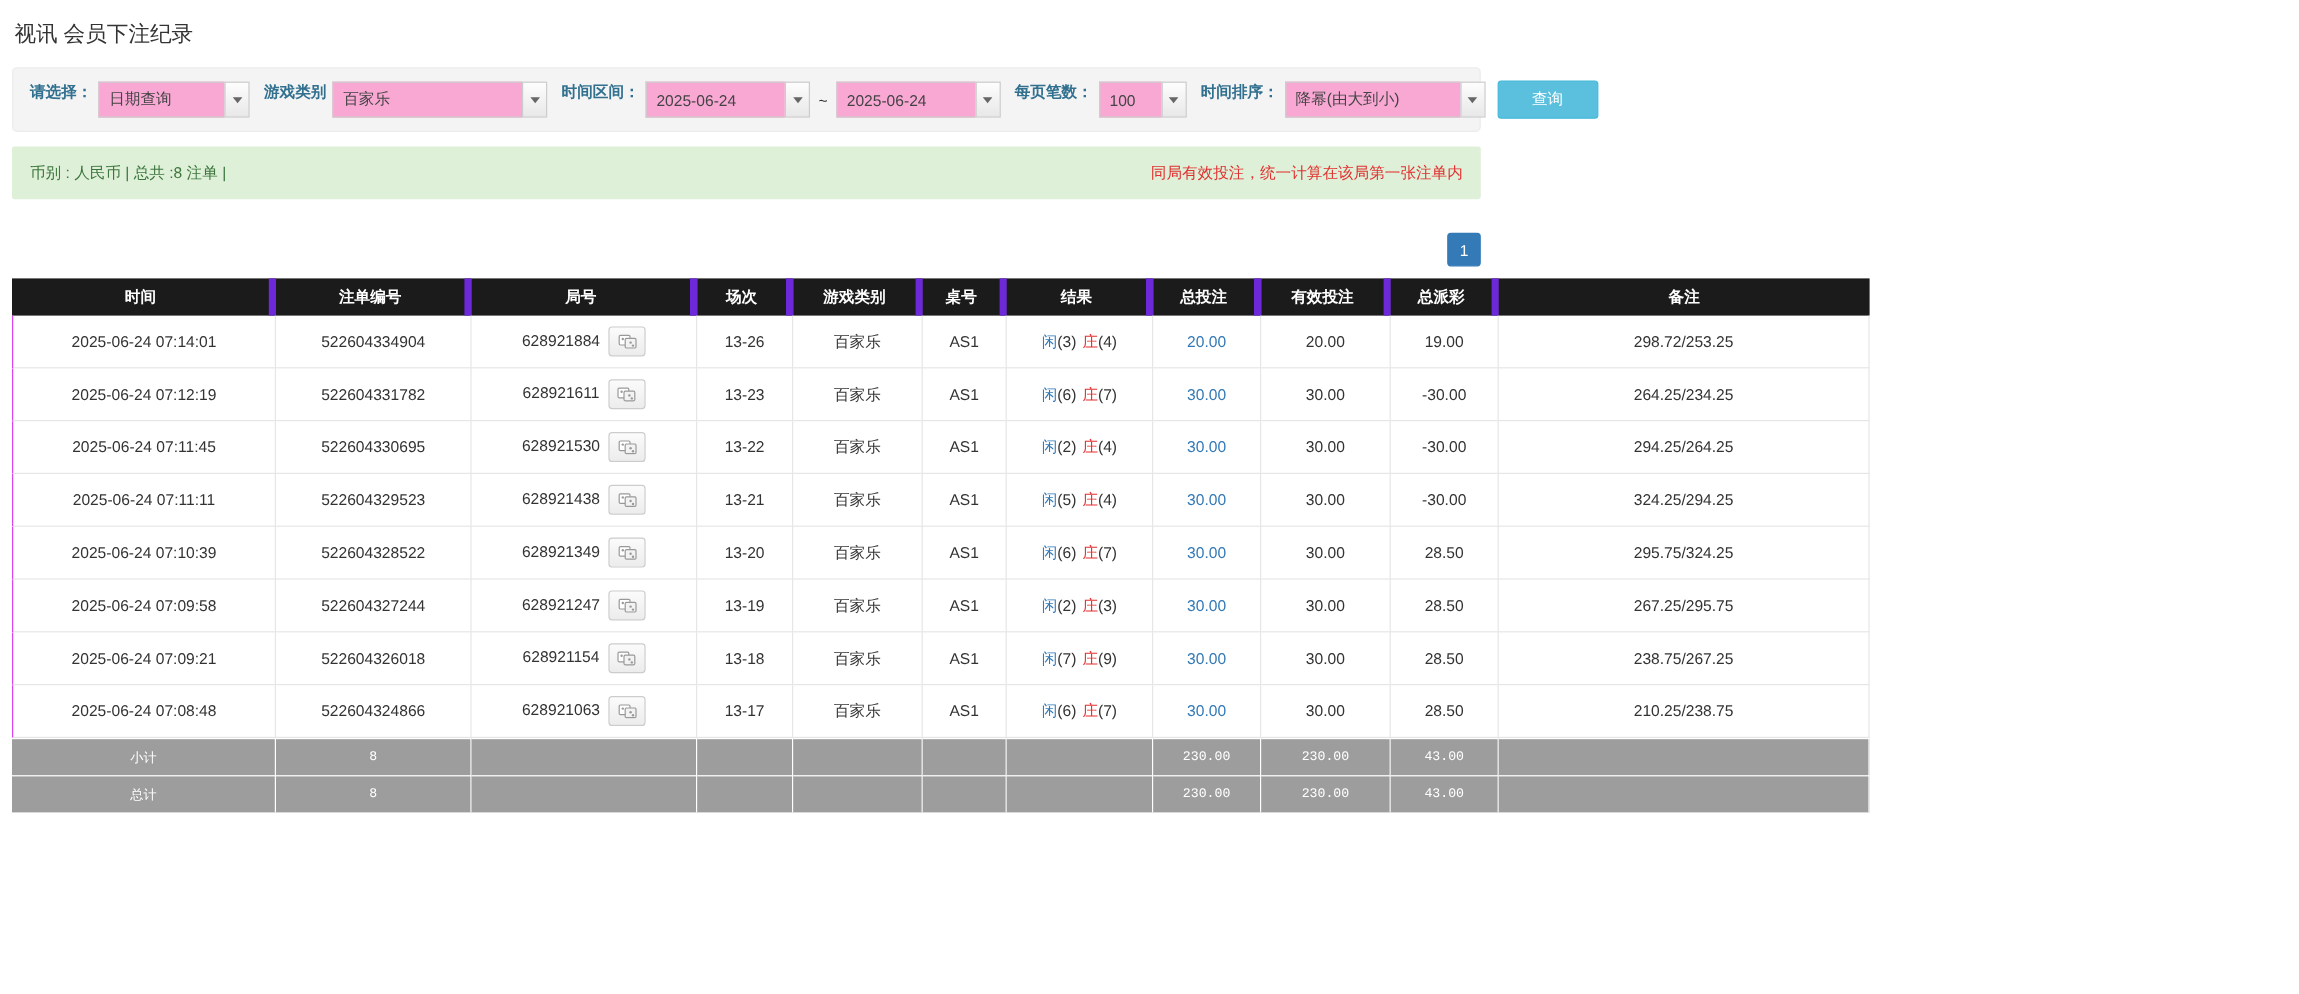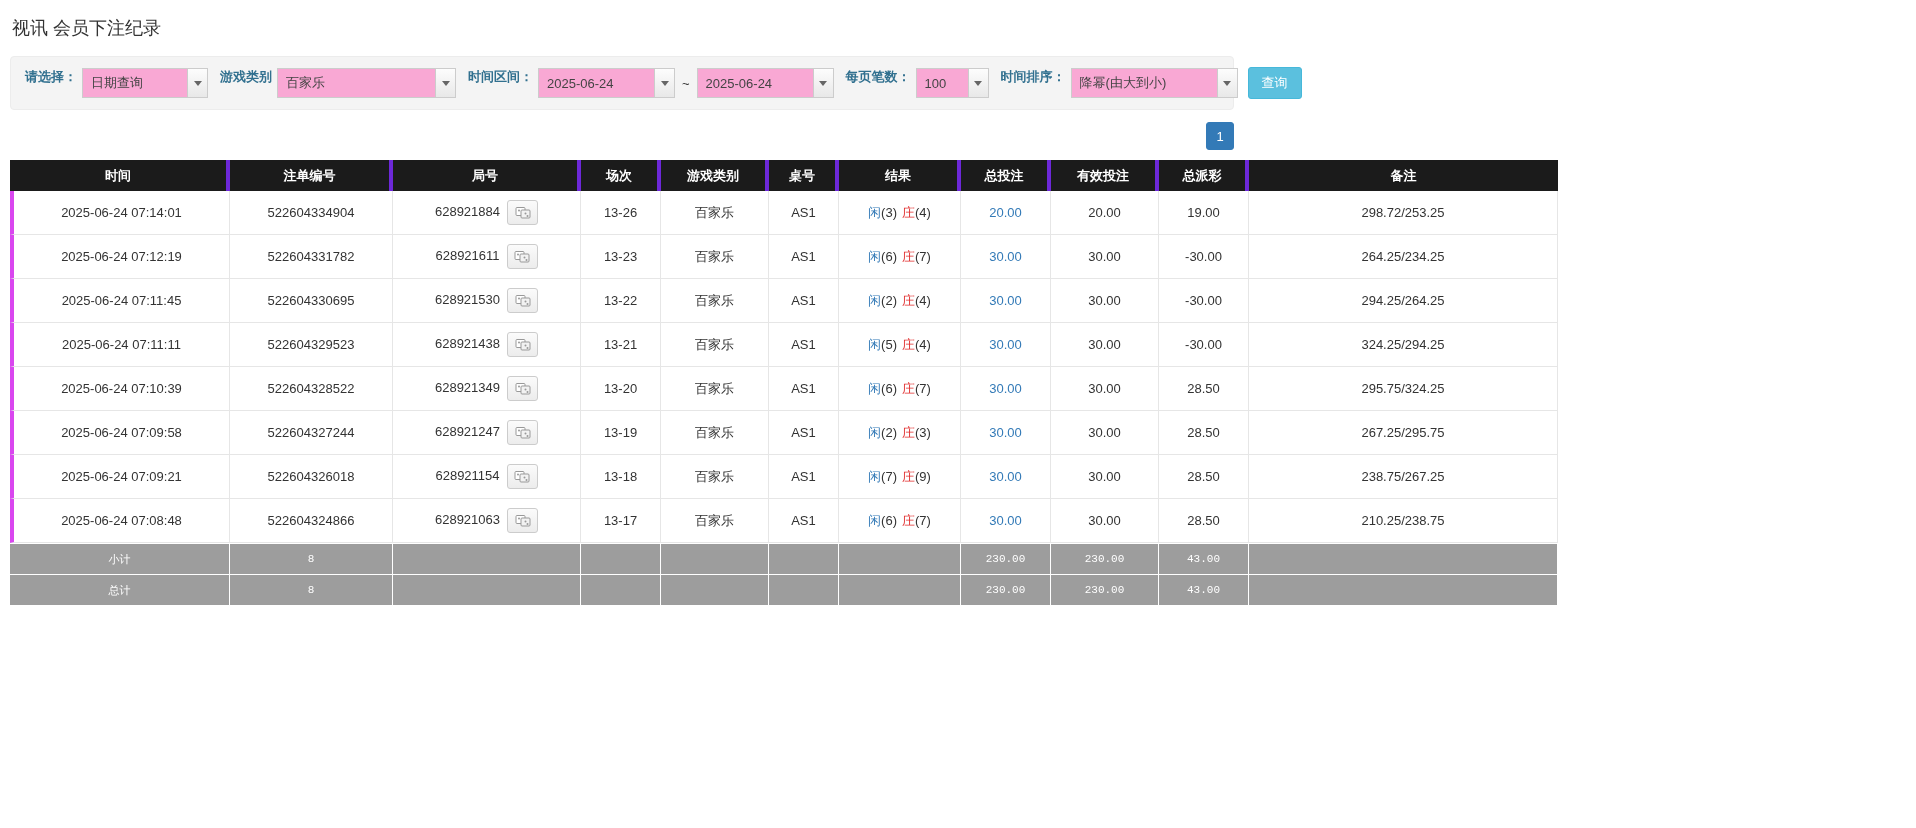--- a/index.html
+++ b/index.html
@@ -55,21 +55,21 @@
     border-right: 4px solid transparent;
     border-top: 5px solid #666;
   }
   .range-sep { margin: 0 7px; color: #333; }
   .btn-query {
     margin-left: 10px;
     background: #5bc0de;
     border: 1px solid #46b8da;
     color: #fff;
     font-size: 13px;
-    padding: 6px 13px;
+    padding: 6px 28px;
     border-radius: 3px;
     cursor: pointer;
     font-family: inherit;
   }
 
   
   .summary-bar {
     background: #dff0d8;
     color: #3c763d;
     padding: 13px 15px;
@@ -97,34 +97,34 @@
   }
 
   
   table.records { width: 100%; border-collapse: separate; border-spacing: 0; table-layout: fixed; }
   .records th {
     background: #1b1b1b;
     color: #fff;
     font-weight: bold;
     font-size: 13px;
     height: 31px;
-    border-right: 4px solid #6d28d9;
+    border-right: 6px solid #6d28d9;
     text-align: center;
   }
   .records th:last-child { border-right: none; }
   .records tbody td {
     height: 44px;
     text-align: center;
     border-bottom: 1px solid #e6e6e6;
     border-right: 1px solid #e6e6e6;
     font-size: 13px;
     color: #333;
     overflow: hidden;
   }
-  .records tbody td:first-child { border-left: 4px solid #d946ef; margin-left: 16px; }
+  .records tbody td:first-child { border-left: 1px solid #d946ef; margin-left: 16px; }
   .records tfoot td {
     background: #9d9d9d;
     color: #fff;
     text-align: center;
     height: 31px;
     border-right: 1px solid #fff;
     border-top: 1px solid #fff;
     font-size: 11px;
     font-family: Liberation Mono, monospace;
   }
@@ -196,20 +196,24 @@
     <span class="combo">
       <input style="width: 146px;" readonly="" value="降幂(由大到小)">
       <span class="caret-btn">
           <span class="caret"></span>
         </span>
     </span>
 
     <button class="btn-query">查询</button>
   </div>
 
+  <div class="summary-bar">
+    <span class="summary-left">币别 : 人民币 | 总共 :8 注单 |</span>
+    <span class="summary-right">同局有效投注，统一计算在该局第一张注单内</span>
+  </div>
 
   <div class="pagination-row">
     <span class="page-btn">1</span>
   </div>
 
   <table class="records">
     <colgroup>
       <col style="width:220px">
         <col style="width:163px">
         <col style="width:188px">

